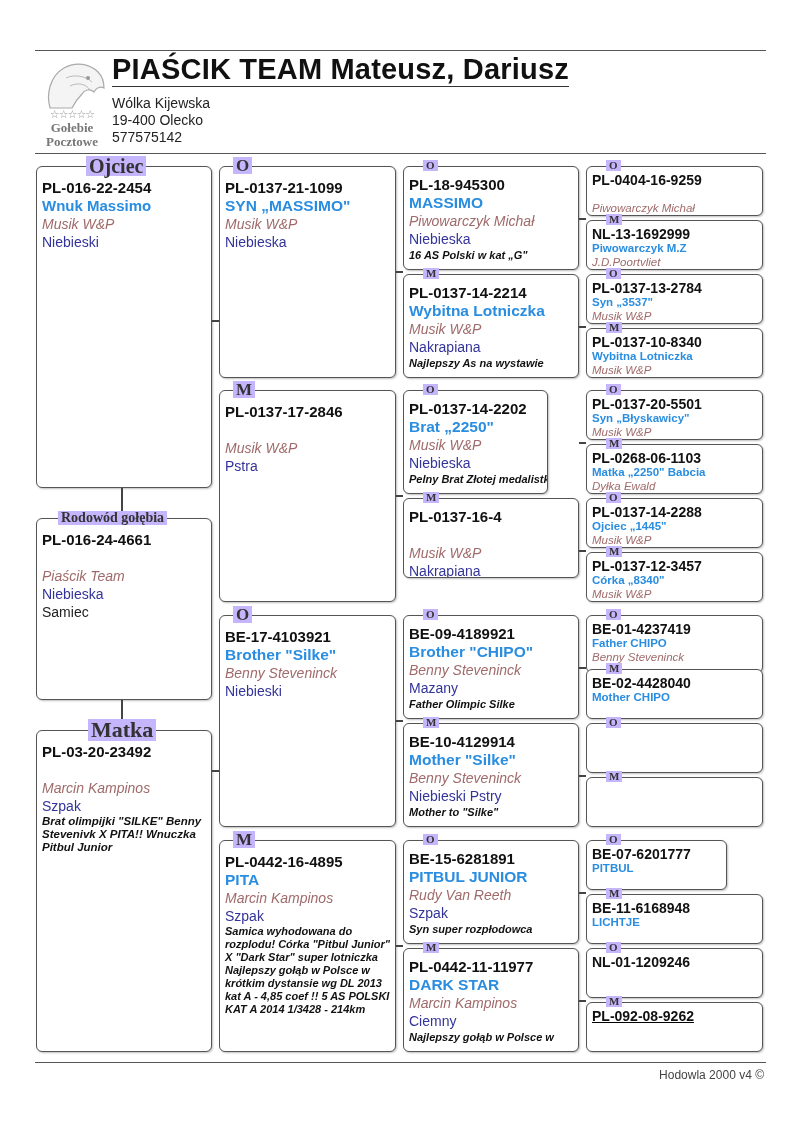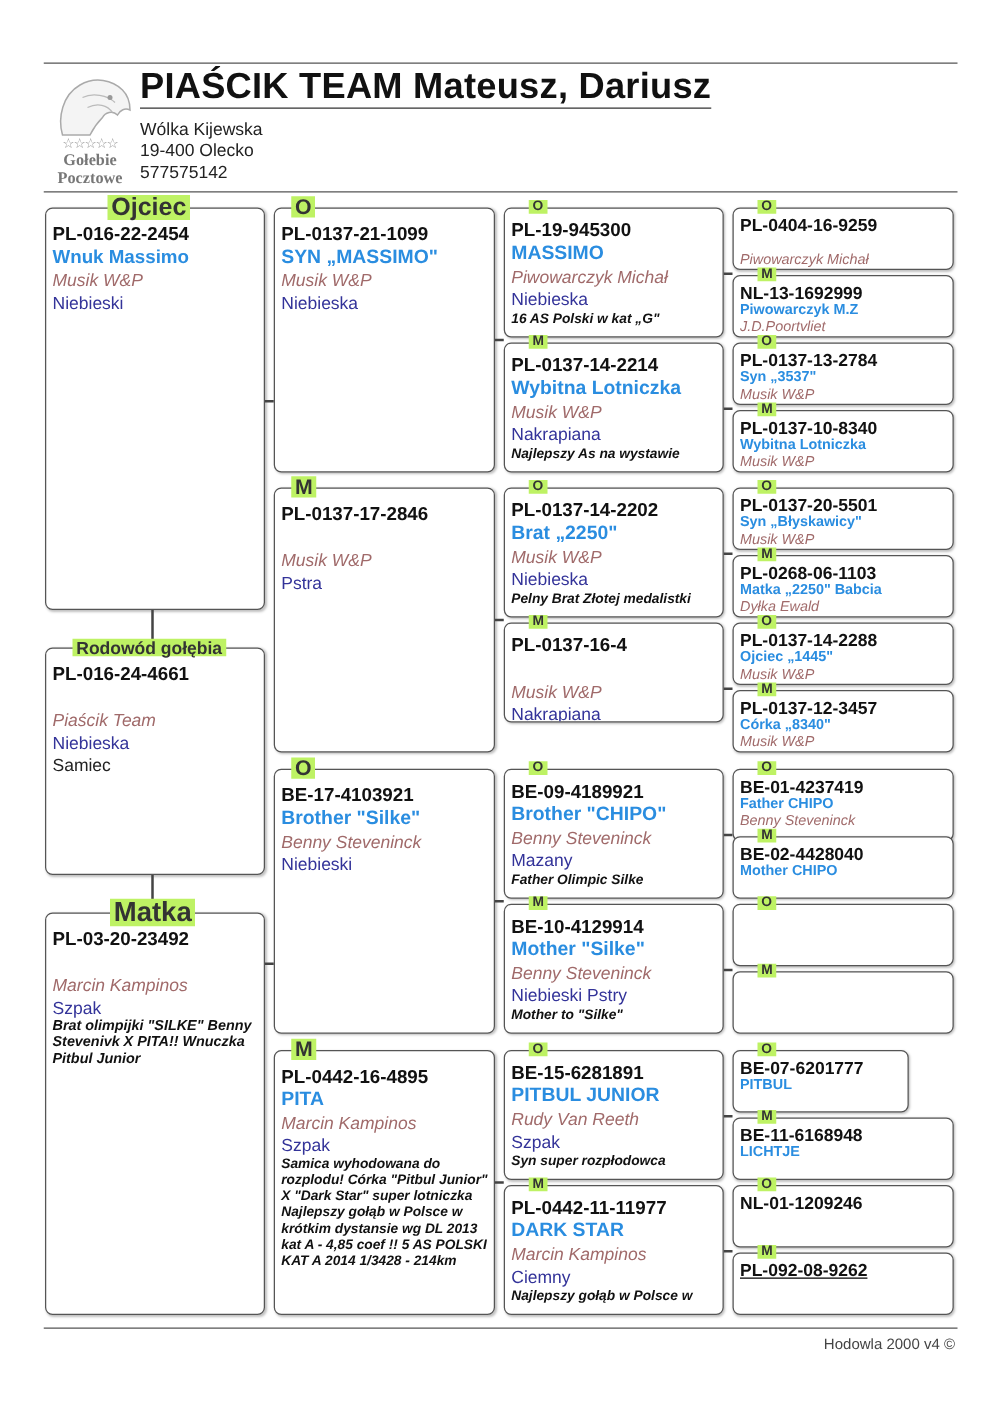--- a/index.html
+++ b/index.html
@@ -6,21 +6,21 @@
   body { width:800px; height:1131px; position:relative; overflow:hidden; font-family:"Liberation Sans", sans-serif; }
   .hr { position:absolute; left:35px; width:731px; height:0; border-top:1.5px solid #555; }
   .logo { position:absolute; left:36px; top:58px; width:72px; height:90px; }
   .logo-stars { position:absolute; left:0; top:50px; width:72px; text-align:center; font-size:11px; color:#999; letter-spacing:-1px; font-family:"DejaVu Sans", sans-serif; }
   .logo-t1 { position:absolute; left:0; top:62px; width:72px; text-align:center; font-family:"Liberation Serif", serif; font-weight:bold; font-size:13px; color:#777; }
   .logo-t2 { position:absolute; left:0; top:76px; width:72px; text-align:center; font-family:"Liberation Serif", serif; font-weight:bold; font-size:13px; color:#777; }
   .title { position:absolute; left:112px; top:53px; font-size:29px; font-weight:bold; color:#111; letter-spacing:0.2px; border-bottom:1.5px solid #333; padding-bottom:1px; line-height:32px; white-space:nowrap; }
   .addr { position:absolute; left:112px; font-size:14px; color:#222; line-height:17px; }
 
   .box { position:absolute; border:1.5px solid #555; border-radius:6px; background:#fff; box-shadow:1px 1px 2px rgba(0,0,0,0.25); box-sizing:border-box; overflow:hidden; }
-  .legend { position:absolute; background:#bef264; font-family:Liberation Sans, sans-serif; font-weight:bold; color:#333; padding:0 3px; line-height:1; white-space:nowrap; }
+  .legend { position:absolute; background:#c4b5fd; font-family:Liberation Serif, serif; font-weight:bold; color:#333; padding:0 3px; line-height:1; white-space:nowrap; }
   .content { position:absolute; left:5px; right:4px; }
   .ring { font-weight:bold; color:#111; white-space:nowrap; }
   .name { font-weight:bold; color:#2a8de0; white-space:nowrap; }
   .breeder { font-style:italic; color:#a06a6a; white-space:nowrap; }
   .color { color:#333399; white-space:nowrap; }
   .sex { color:#222; }
   .note { font-style:italic; font-weight:bold; color:#111; }
 
   .c1 .ring { font-size:15px; line-height:18px; }
   .c1 .name { font-size:15px; line-height:18px; }
@@ -152,41 +152,41 @@
       <div class="name">PITA</div>
       <div class="breeder">Marcin Kampinos</div>
       <div class="color">Szpak</div>
       <div class="note">Samica wyhodowana do rozplodu! Córka "Pitbul Junior" X "Dark Star" super lotniczka Najlepszy gołąb w Polsce w krótkim dystansie wg DL 2013 kat A - 4,85 coef !! 5 AS POLSKI KAT A 2014 1/3428 - 214km</div>
     </div>
   </div>
 <div class="legend" style="left: 233px; top: 830.65px; font-size: 17px;">M</div>
 <div class="line" style="left: 396px; top: 945px; width: 7px; height: 1.5px;"></div>
 <div class="box c3" style="left: 403px; top: 166px; width: 176px; height: 104px;">
     <div class="content" style="top: 9px;">
-      <div class="ring">PL-19-945300</div>
+      <div class="ring">PL-18-945300</div>
       <div class="name">MASSIMO</div>
       <div class="breeder">Piwowarczyk Michał</div>
       <div class="color">Niebieska</div>
       <div class="note">16  AS Polski w kat „G"</div>
     </div>
   </div>
 <div class="legend" style="left: 423px; top: 159.95px; font-size: 11px;">O</div>
 <div class="line" style="left: 579px; top: 218px; width: 7px; height: 1.5px;"></div>
 <div class="box c3" style="left: 403px; top: 274px; width: 176px; height: 104px;">
     <div class="content" style="top: 9px;">
       <div class="ring">PL-0137-14-2214</div>
       <div class="name">Wybitna Lotniczka</div>
       <div class="breeder">Musik W&amp;P</div>
       <div class="color">Nakrapiana</div>
       <div class="note">Najlepszy As na wystawie</div>
     </div>
   </div>
 <div class="legend" style="left: 423px; top: 267.95px; font-size: 11px;">M</div>
 <div class="line" style="left: 579px; top: 326px; width: 7px; height: 1.5px;"></div>
-<div class="box c3" style="left: 403px; top: 390px; width: 176px; height: 104px;">
+<div class="box c3" style="left: 403px; top: 390px; width: 145px; height: 104px;">
     <div class="content" style="top: 9px;">
       <div class="ring">PL-0137-14-2202</div>
       <div class="name">Brat „2250"</div>
       <div class="breeder">Musik W&amp;P</div>
       <div class="color">Niebieska</div>
       <div class="note">Pelny Brat Złotej medalistki</div>
     </div>
   </div>
 <div class="legend" style="left: 423px; top: 383.95px; font-size: 11px;">O</div>
 <div class="line" style="left: 579px; top: 442px; width: 7px; height: 1.5px;"></div>

